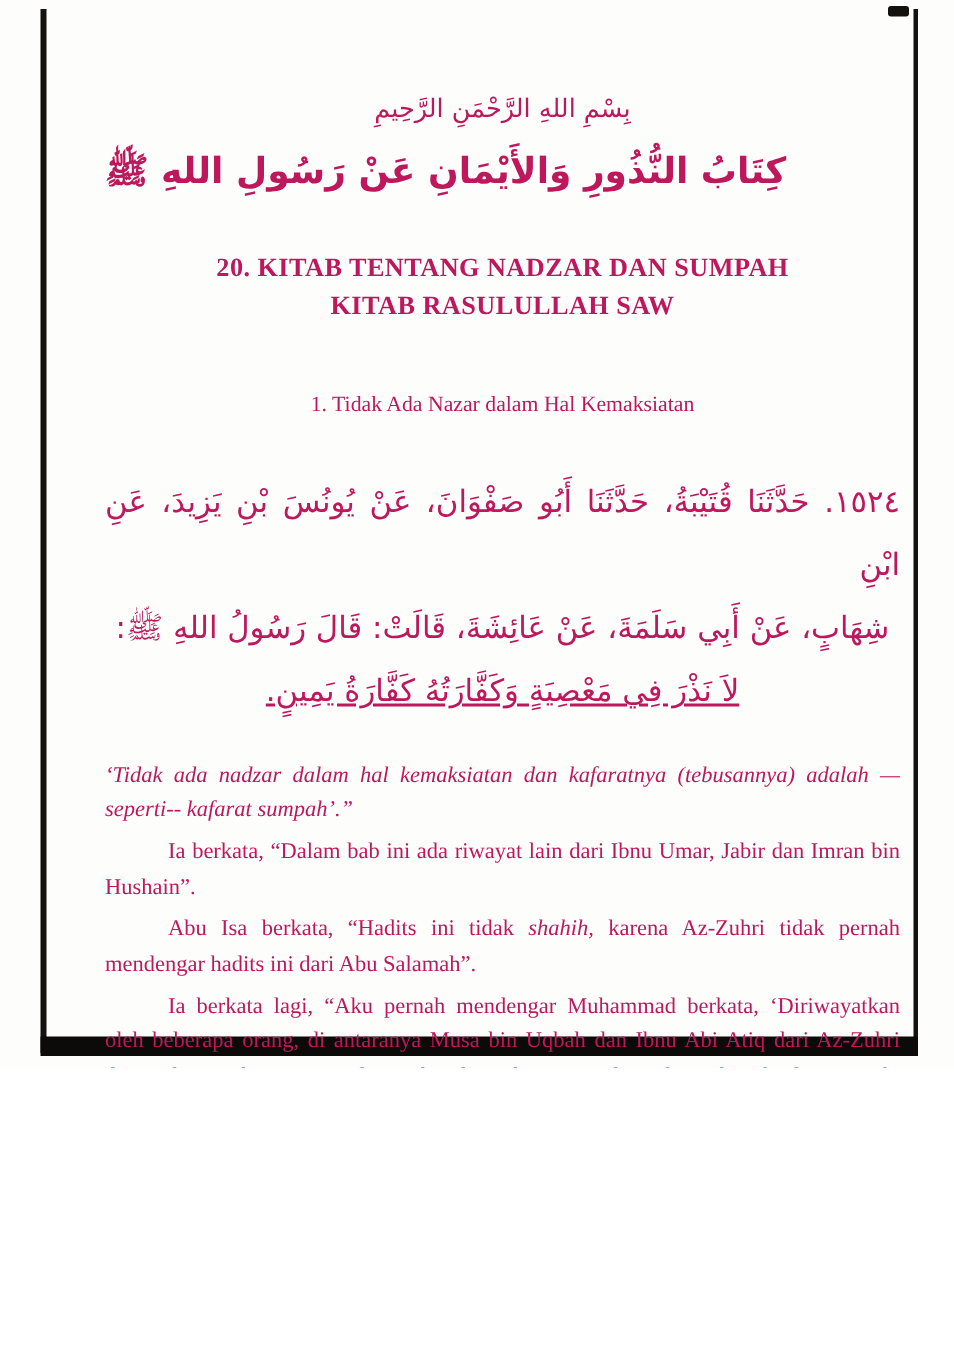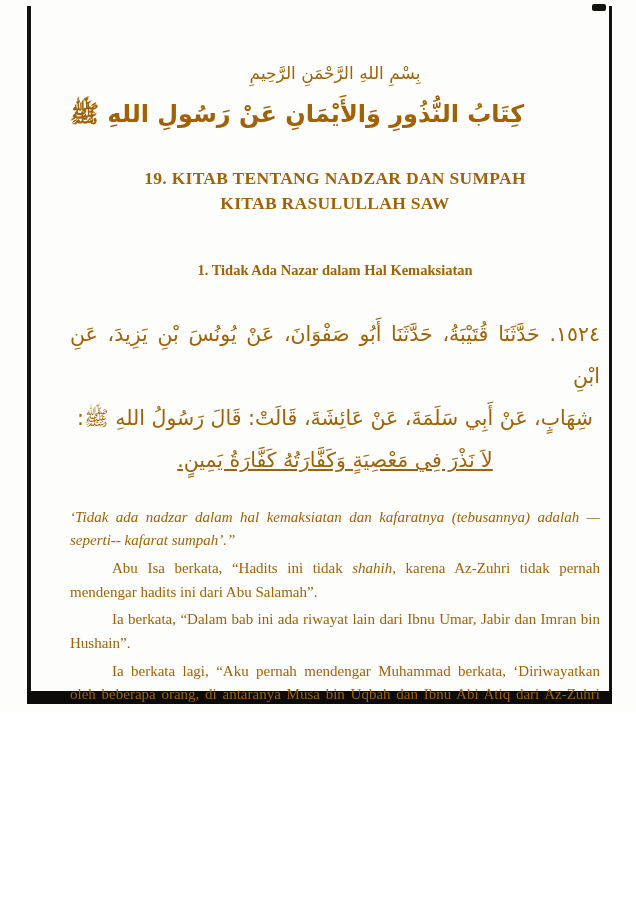--- a/index.html
+++ b/index.html
@@ -7,21 +7,21 @@
     padding: 0;
     background: #ffffff;
   }
   .scan-page {
     position: relative;
     width: 636px;
     height: 712px;
     background: #fdfdfb;
     overflow: hidden;
     font-family: "Liberation Serif", serif;
-    color: #a16207;
+    color: #be185d;
   }
   
   .edge-left {
     position: absolute;
     left: 27px;
     top: 6px;
     bottom: 10px;
     width: 4px;
     background: #14120f;
   }
@@ -76,21 +76,21 @@
   .chapter-heading {
     text-align: center;
     font-weight: bold;
     font-size: 17.5px;
     line-height: 1.45;
     letter-spacing: 0.3px;
     margin: 0 0 46px 0;
   }
   .section-heading {
     text-align: center;
-    font-weight: bold;
+    font-weight: normal;
     font-size: 14.5px;
     margin: 0 0 34px 0;
   }
   .hadith-arabic {
     font-size: 20.5px;
     line-height: 2.05;
     text-align: justify;
     margin: 0 0 14px 0;
   }
   .hadith-arabic .line2 { text-align: center; display: block; }
@@ -117,38 +117,38 @@
   <div class="edge-bottom"></div>
   <div class="edge-top-mark"></div>
 
   <div class="content">
 
     <div class="arabic bismillah">بِسْمِ اللهِ الرَّحْمَنِ الرَّحِيمِ</div>
 
     <div class="arabic kitab-arabic">كِتَابُ النُّذُورِ وَالأَيْمَانِ عَنْ رَسُولِ اللهِ ﷺ</div>
 
     <h1 class="chapter-heading">
-      <span>19. KITAB TENTANG NADZAR DAN SUMPAH</span><br>
+      <span>20. KITAB TENTANG NADZAR DAN SUMPAH</span><br>
       <span>KITAB RASULULLAH SAW</span>
     </h1>
 
     <h2 class="section-heading">1. Tidak Ada Nazar dalam Hal Kemaksiatan</h2>
 
     <div class="arabic hadith-arabic">
       <span class="line1">١٥٢٤. حَدَّثَنَا قُتَيْبَةُ، حَدَّثَنَا أَبُو صَفْوَانَ، عَنْ يُونُسَ بْنِ يَزِيدَ، عَنِ ابْنِ</span>
       <span class="line2">شِهَابٍ، عَنْ أَبِي سَلَمَةَ، عَنْ عَائِشَةَ، قَالَتْ: قَالَ رَسُولُ اللهِ ﷺ:</span>
       <span class="line3">لاَ نَذْرَ فِي مَعْصِيَةٍ وَكَفَّارَتُهُ كَفَّارَةُ يَمِينٍ.</span>
     </div>
 
 
     <p class="body-para para-italic matn-space">‘Tidak ada nadzar dalam hal kemaksiatan dan kafaratnya (tebusannya) adalah —seperti-- kafarat sumpah’.”</p>
 
 
+    <p class="body-para para-indent">Ia berkata, “Dalam bab ini ada riwayat lain dari Ibnu Umar, Jabir dan Imran bin Hushain”.</p>
+
     <p class="body-para para-indent">
       <span>Abu Isa berkata, “Hadits ini tidak </span><span class="inline-italic">shahih,</span><span> karena Az-Zuhri tidak pernah mendengar hadits ini dari Abu Salamah”.</span>
     </p>
-
-    <p class="body-para para-indent">Ia berkata, “Dalam bab ini ada riwayat lain dari Ibnu Umar, Jabir dan Imran bin Hushain”.</p>
 
     <p class="body-para para-indent">Ia berkata lagi, “Aku pernah mendengar Muhammad berkata, ‘Diriwayatkan oleh beberapa orang, di antaranya Musa bin Uqbah dan Ibnu Abi Atiq dari Az-Zuhri dari Sulaiman bin Arqam, dari Yahya bin Abi Katsir, dari Abu Salamah, dari Aisyah, dari Rasulullah SAW. Muhammad berkata, “Hadits yang dimaksud adalah ini (hadits di atas)’.”</p>
 
   </div>
 </div>
 
 </body></html>

